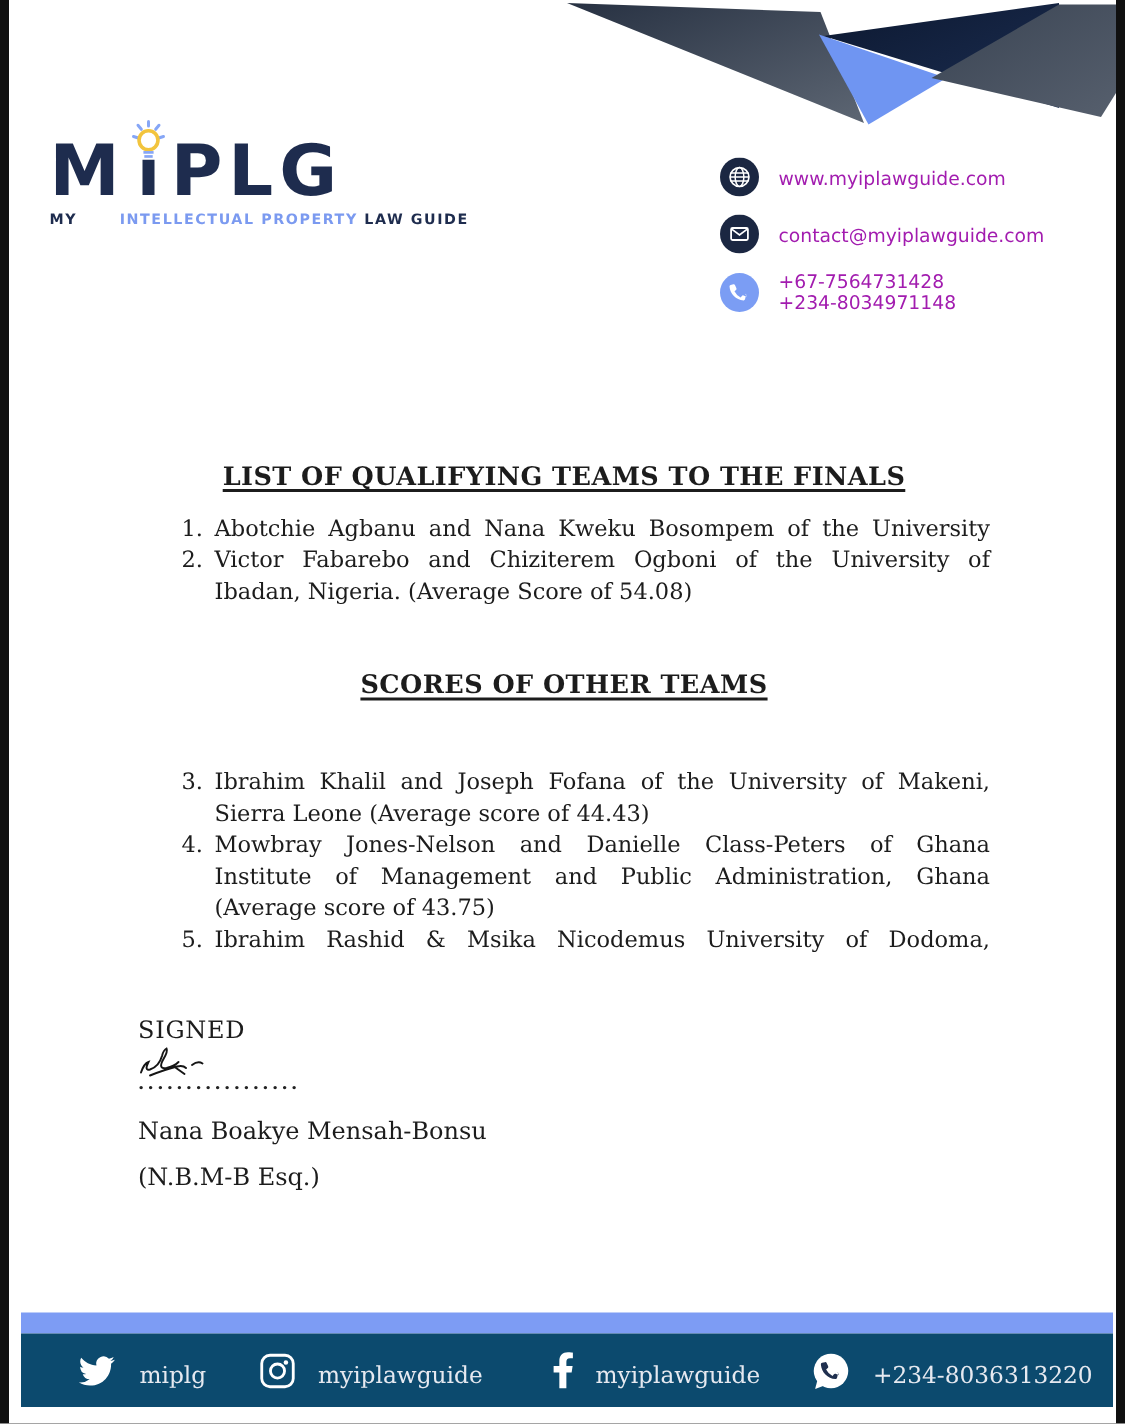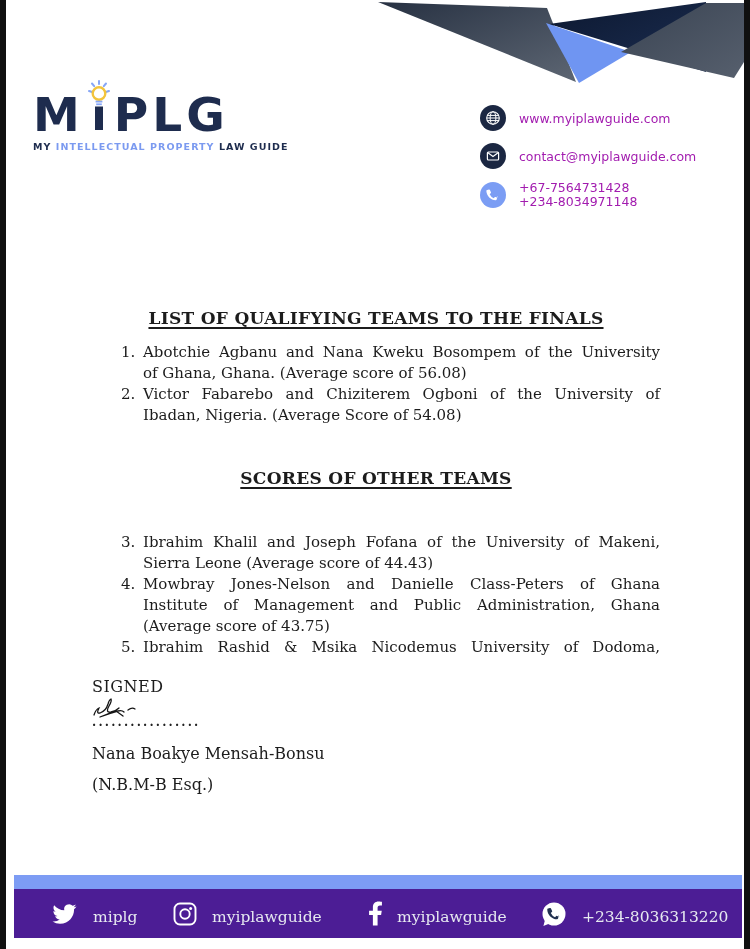--- a/index.html
+++ b/index.html
@@ -22,21 +22,21 @@
     display:flex;align-items:flex-end;
     font-family:"DejaVu Sans", sans-serif;font-weight:bold;
     font-size:47px;line-height:1;letter-spacing:4px;color:#1e2c4e;
   }
   .logo-i{width:26px;height:50px;margin:0 2px 8px 2px;flex:none;}
   .tagline{
     margin-top:3px;font-family:"DejaVu Sans", sans-serif;
     font-size:9.5px;font-weight:bold;letter-spacing:1.05px;white-space:nowrap;
   }
   .t-navy{color:#1e2c4e;}
-  .t-blue{color:#7b9af0;}
+  .t-blue{color:#7b9af0;margin-left:24px;}
 
   
   .contact{
     position:absolute;left:474px;top:105px;
     font-family:"DejaVu Sans", sans-serif;font-size:12.5px;color:#a21caf;
   }
   .c-row{display:flex;align-items:center;margin-bottom:12px;}
   .c-row svg{flex:none;margin-right:13px;}
   .c-phone-lines{line-height:14px;}
 
@@ -58,21 +58,21 @@
   
   .signed{position:absolute;left:86px;top:677px;color:#1c1c1c;}
   .signed-label{font-size:16px;letter-spacing:.5px;}
   .squiggle{display:block;margin-top:2px;}
   .dots{font-size:12px;font-weight:bold;letter-spacing:2.2px;line-height:8px;margin-top:-2px;color:#222;}
   .sig-name{margin-top:18px;font-size:16px;}
   .sig-title{margin-top:12px;font-size:16px;}
 
   
   .bar-blue{position:absolute;left:8px;right:2px;top:875px;height:14px;background:#7d9cf4;}
-  .footer{position:absolute;left:8px;right:2px;top:889px;height:49px;background:#4c1d95;}
+  .footer{position:absolute;left:8px;right:2px;top:889px;height:49px;background:#0c4a6e;}
   .f-item{position:absolute;top:0;height:100%;display:flex;align-items:center;color:#e6e9f0;font-size:15.5px;}
   .f-item .lbl{margin-left:14px;margin-top:7px;}
   .f-tw{left:36px;} .f-ig{left:158px;} .f-fb{left:354px;} .f-wa{left:526px;}
 </style>
 </head>
 <body>
 
 <div class="page">
 
   <svg class="deco" viewBox="0 0 370 97">
@@ -155,21 +155,20 @@
 
   <div class="content">
     <div class="heading">
       <span>LIST OF QUALIFYING TEAMS TO THE FINALS</span>
     </div>
 
     <div class="team-list">
       <div class="team-item">
         <span class="team-num">1.</span>
         <span class="line">Abotchie Agbanu and Nana Kweku Bosompem of the University</span>
-        <span class="line last">of Ghana, Ghana. (Average score of 56.08)</span>
       </div>
       <div class="team-item">
         <span class="team-num">2.</span>
         <span class="line">Victor Fabarebo and Chiziterem Ogboni of the University of</span>
         <span class="line last">Ibadan, Nigeria. (Average Score of 54.08)</span>
       </div>
     </div>
 
     <div class="heading h-others">
       <span>SCORES OF OTHER TEAMS</span>

